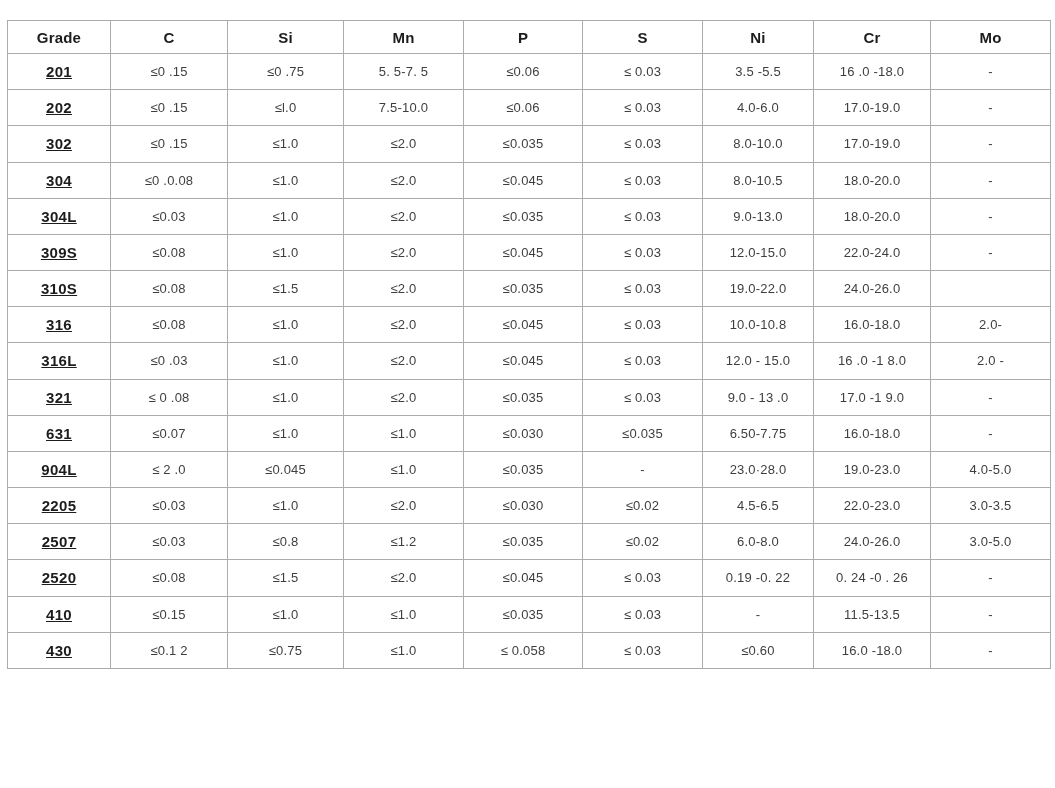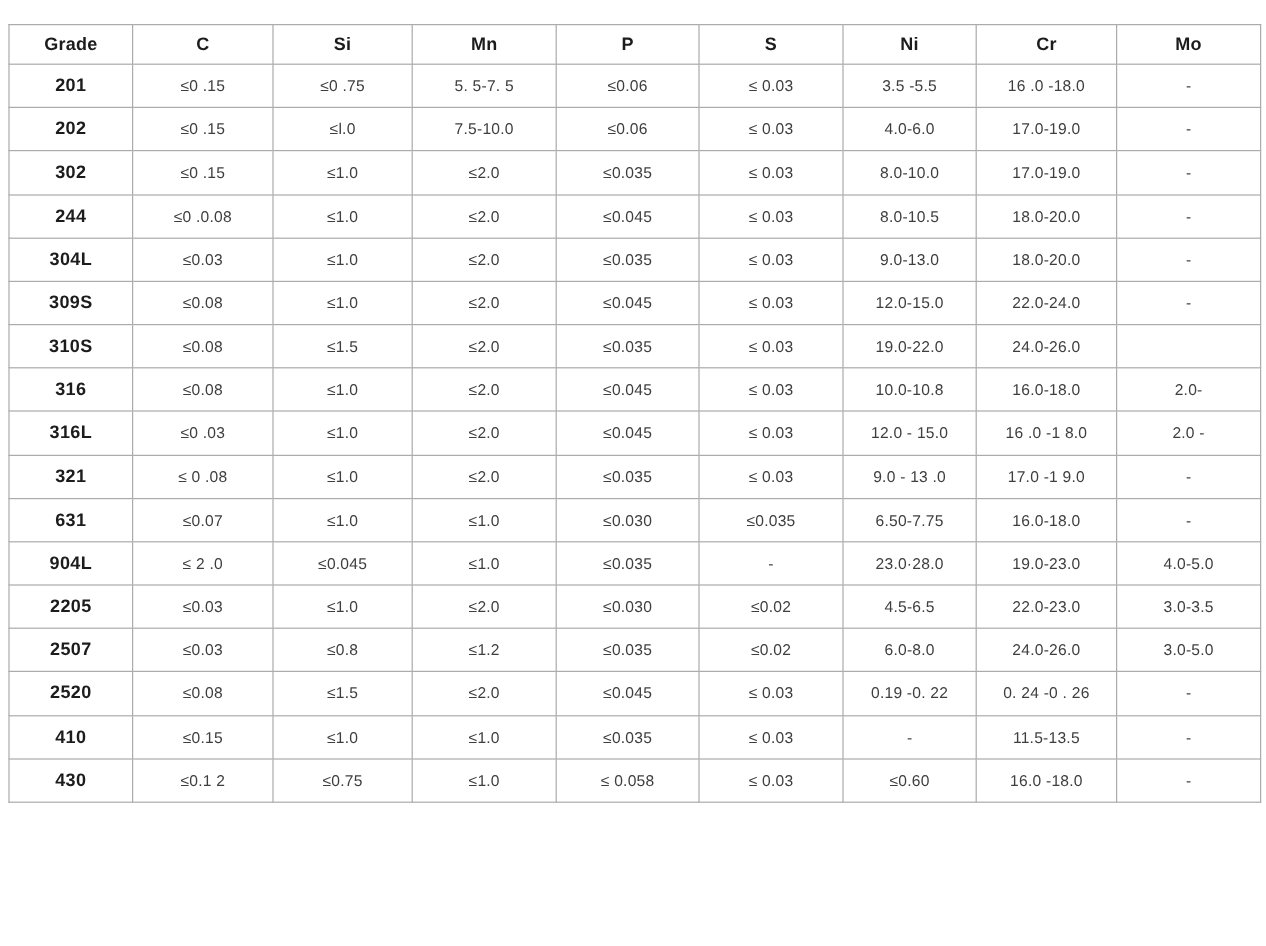--- a/index.html
+++ b/index.html
@@ -42,20 +42,21 @@
     font-size: 15px;
     font-weight: bold;
     color: #1c1c1c;
     letter-spacing: 0.2px;
   }
   table.comp-table tbody th.grade-cell {
     font-size: 15px;
     font-weight: bold;
     color: #1c1c1c;
     letter-spacing: 0.3px;
+    text-decoration: underline;
   }
   table.comp-table tbody td {
     font-size: 13px;
     font-weight: normal;
     color: #3e3e3e;
     letter-spacing: 0.2px;
   }
 </style>
 </head>
 <body>
@@ -114,21 +115,21 @@
           <td>≤0 .15</td>
           <td>≤1.0</td>
           <td>≤2.0</td>
           <td>≤0.035</td>
           <td>≤ 0.03</td>
           <td>8.0-10.0</td>
           <td>17.0-19.0</td>
           <td>-</td>
         </tr>
         <tr>
-          <th class="grade-cell" scope="row">244</th>
+          <th class="grade-cell" scope="row">304</th>
           <td>≤0 .0.08</td>
           <td>≤1.0</td>
           <td>≤2.0</td>
           <td>≤0.045</td>
           <td>≤ 0.03</td>
           <td>8.0-10.5</td>
           <td>18.0-20.0</td>
           <td>-</td>
         </tr>
         <tr>

